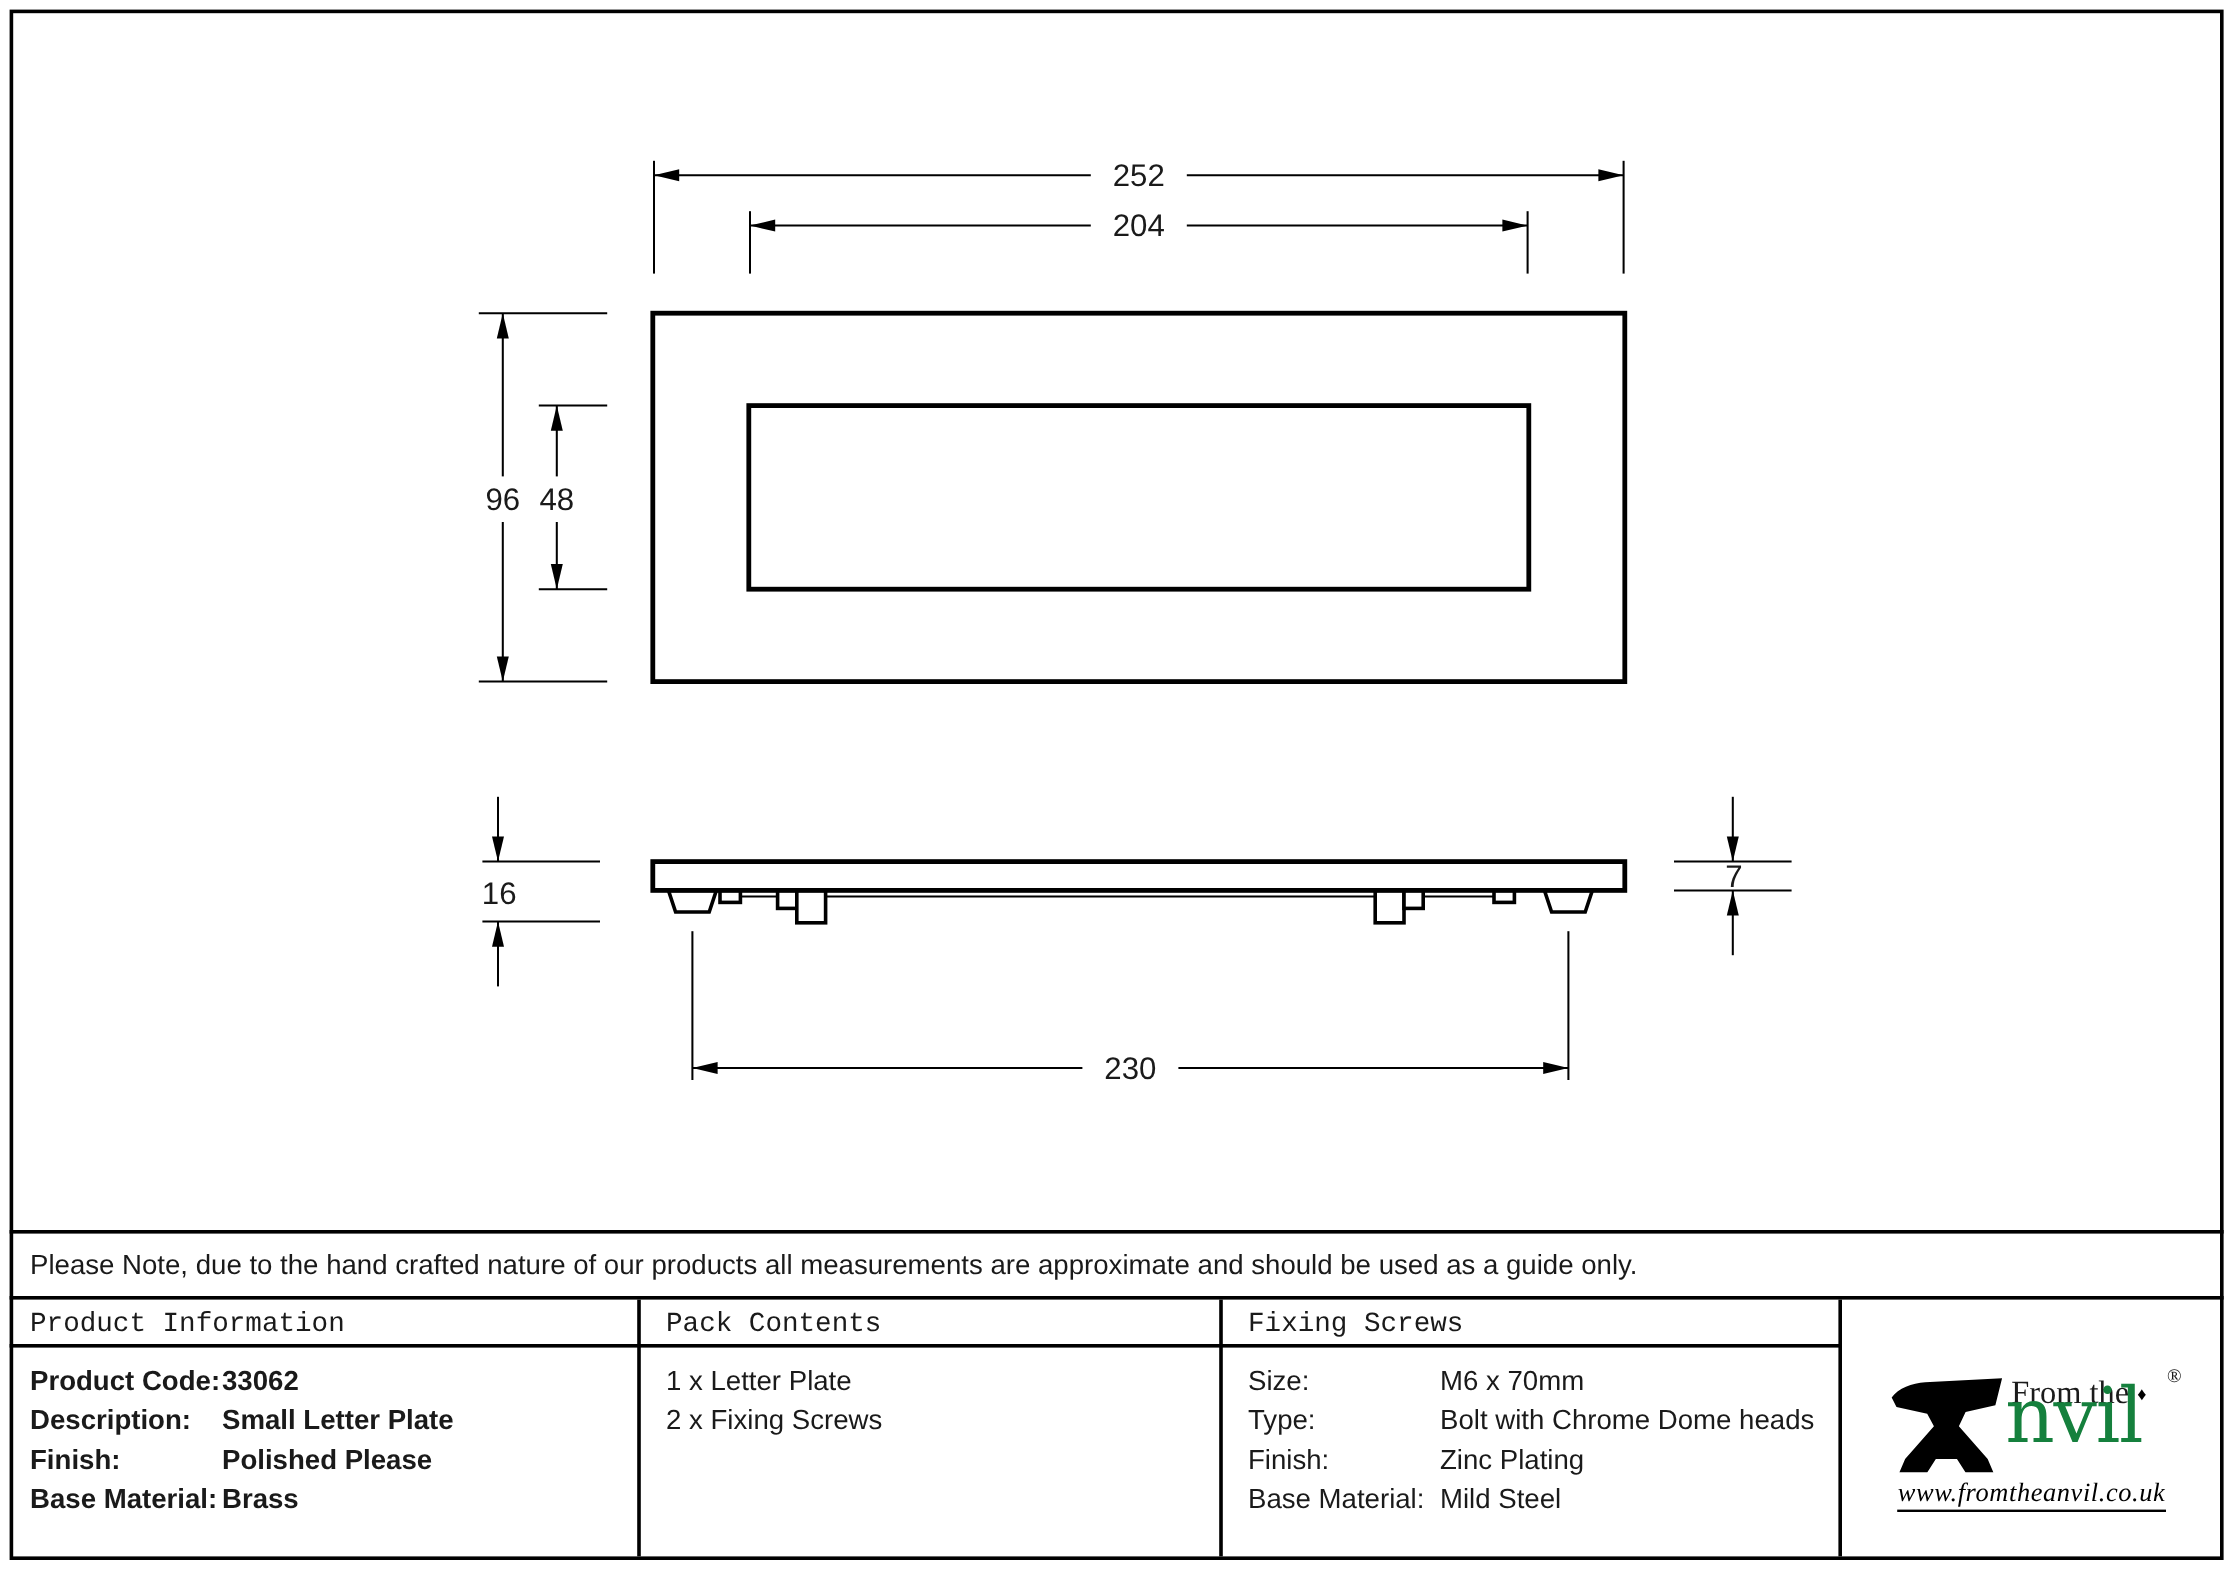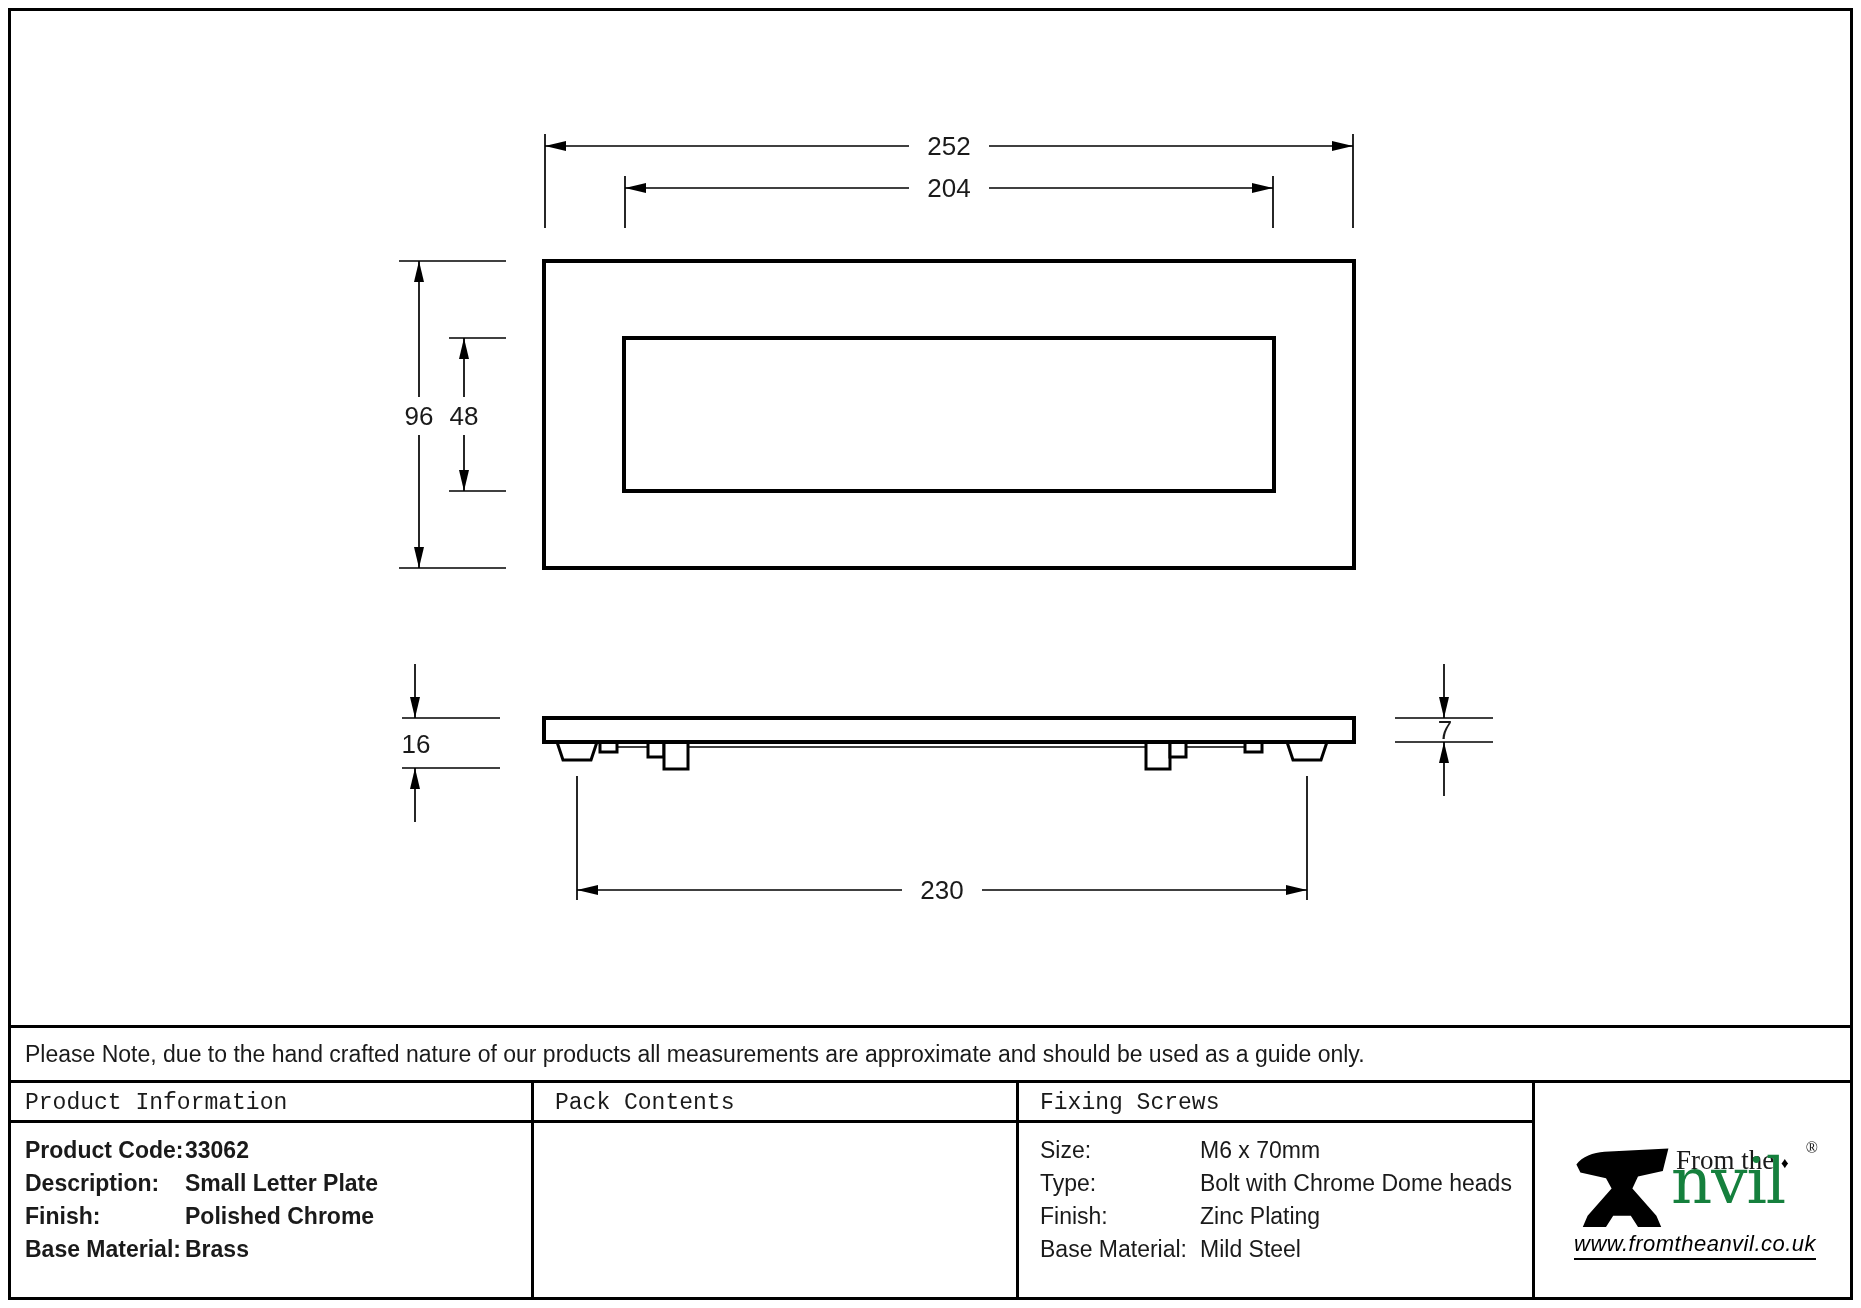--- a/index.html
+++ b/index.html
@@ -72,21 +72,21 @@
     font-family:"Liberation Serif", serif;
   }
   .logo .brand{
     position:absolute;left:97px;top:4px;
     font-family:"DejaVu Serif", serif;font-size:64px;line-height:1;
     letter-spacing:-1px;color:#15803d;
   }
   .logo .url-wrap{position:absolute;left:0;top:86px;width:238px;text-align:center;}
   .logo .url{
     display:inline-block;
-    font-family:Liberation Sans, sans-serif;font-style:italic;font-size:22px;
+    font-family:Liberation Serif, serif;font-style:italic;font-size:22px;
     border-bottom:2px solid #000;padding-bottom:1px;color:#000;
     letter-spacing:0.5px;
   }
 </style>
 </head>
 <body>
 
 <div class="sheet">
 
   <svg class="drawing" width="1861" height="1308" viewBox="0 0 1861 1308">
@@ -202,28 +202,32 @@
     <div class="kv">
       <span class="k">Product Code:</span>
       <span class="v">33062</span>
     </div>
     <div class="kv">
       <span class="k">Description:</span>
       <span class="v">Small Letter Plate</span>
     </div>
     <div class="kv">
       <span class="k">Finish:</span>
-      <span class="v">Polished Chrome</span>
+      <span class="v">Polished Please</span>
     </div>
     <div class="kv">
       <span class="k">Base Material:</span>
       <span class="v">Brass</span>
     </div>
   </div>
 
+  <div class="col-body" style="left:555px;width:450px;">
+    <div>1 x Letter Plate</div>
+    <div>2 x Fixing Screws</div>
+  </div>
 
   <div class="col-body" style="left:1040px;width:485px;">
     <div class="kv">
       <span class="k">Size:</span>
       <span class="v">M6 x 70mm</span>
     </div>
     <div class="kv">
       <span class="k">Type:</span>
       <span class="v">Bolt with Chrome Dome heads</span>
     </div>

